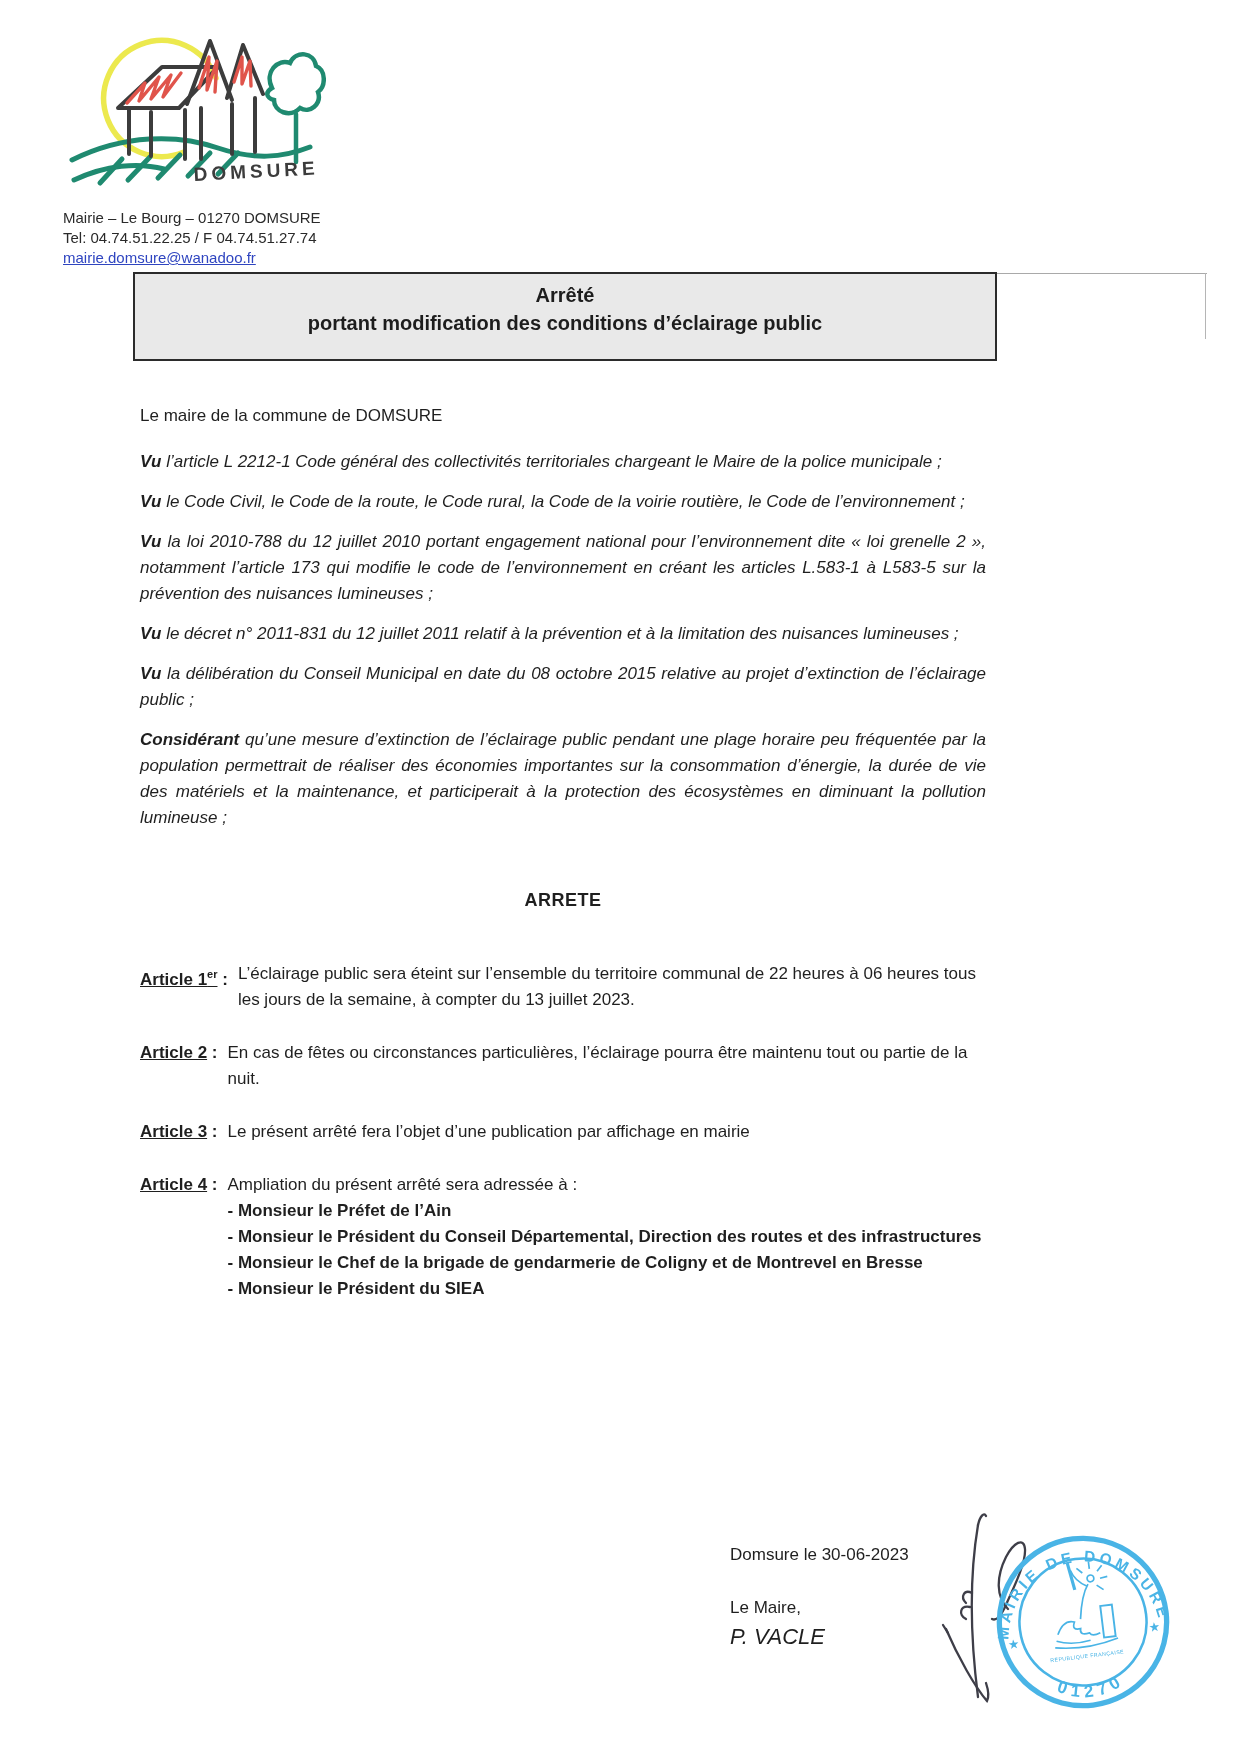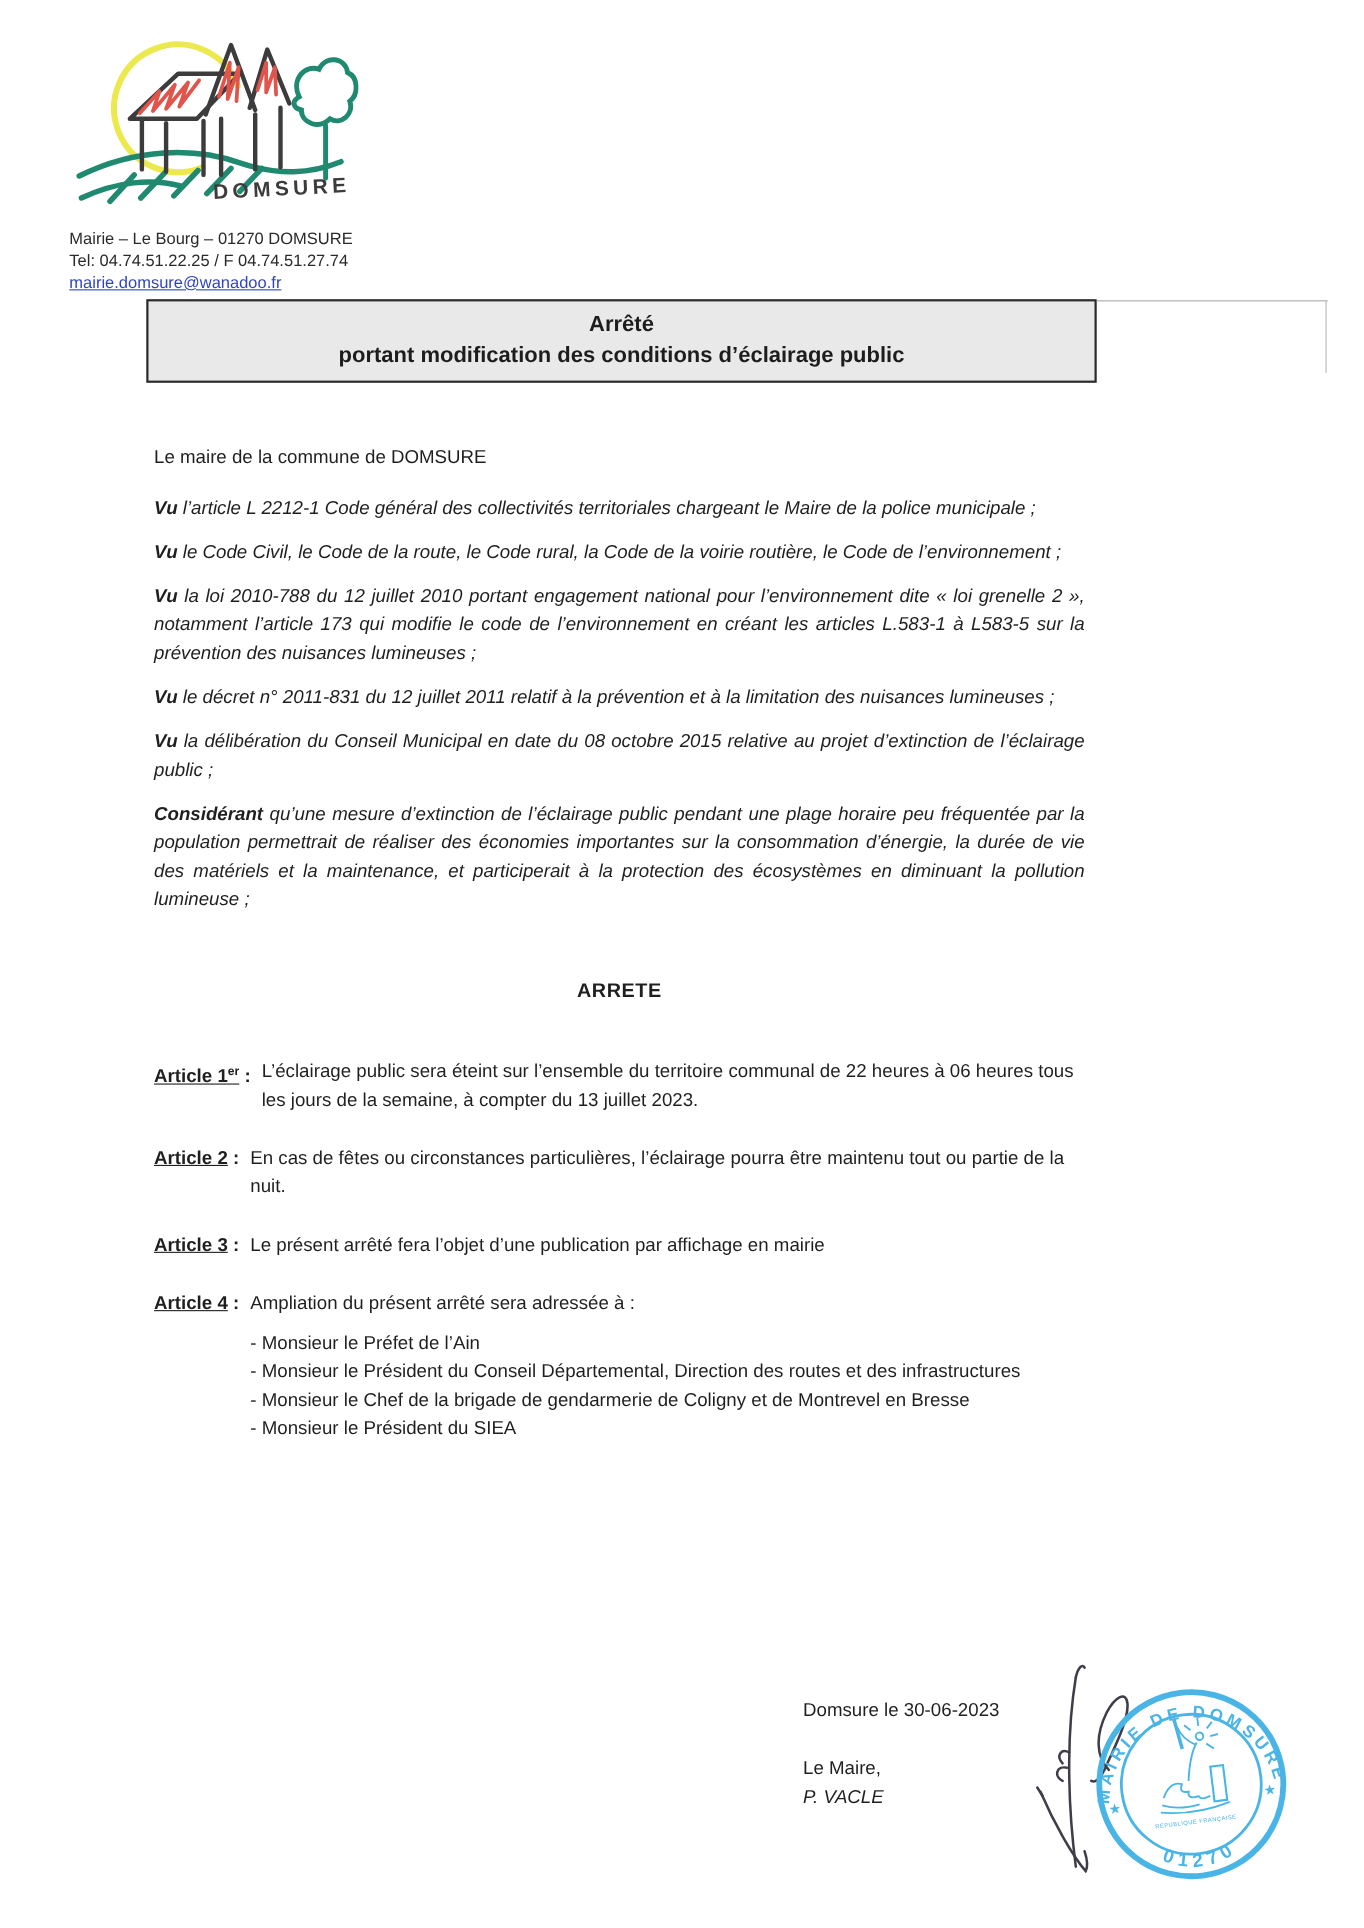--- a/index.html
+++ b/index.html
@@ -11,42 +11,42 @@
     font-family:"Liberation Sans", sans-serif; color:#1f1f1f;
   }
   
   .logo-wrap { position:absolute; left:66px; top:26px; width:260px; height:168px; }
   .address { position:absolute; left:63px; top:208px; font-size:15px; line-height:20px; color:#2a2a2a; }
   .address .email { color:#2f45c0; text-decoration:underline; cursor:pointer; }
   
   .title-box {
     position:absolute; left:133px; top:272px; width:864px;
     background:#e9e9e9; border:2px solid #2b2b2b;
-    text-align:center; padding:7px 10px 9px;
+    text-align:center; padding:7px 10px 22px;
   }
   .title-box .t1, .title-box .t2 { font-weight:bold; font-size:20px; line-height:28px; color:#1d1d1d; }
   .scan-line-h { position:absolute; left:997px; top:273px; width:210px; height:1px; background:#a9a9a9; }
   .scan-line-v { position:absolute; left:1205px; top:273px; width:1px; height:66px; background:#b5b5b5; }
   
   .doc-body { position:absolute; left:140px; top:358px; width:846px; font-size:17px; line-height:26px; }
   .salutation { font-weight:normal; margin-bottom:20px;margin-top:45px; }
   .recital { text-align:justify; margin-bottom:14px;font-style:italic; }
   .recital .lead { font-weight:bold; }
   .decree-heading { text-align:center; font-weight:bold; font-size:18px; letter-spacing:.5px; margin:56px 0 48px; }
   .art { display:flex; margin-bottom:27px; }
   .art-label { white-space:nowrap; font-weight:bold; margin-right:10px; }
   .art-label .lbl { text-decoration:underline; }
   .art-label sup { font-size:11px; }
   .art-text { flex:1; }
-  .art-items { margin-top:10px; }
+  .art-items { margin-top:0;font-weight:bold; }
   .art-item { padding-left:14px; text-indent:-14px; }
   
   .sig-date { position:absolute; left:730px; top:1545px; font-size:17px; }
   .sig-role { position:absolute; left:730px; top:1598px; font-size:17px; }
-  .sig-name { position:absolute; left:730px; top:1624px; font-size:17px; font-style:italic; }
+  .sig-name { position:absolute; left:730px; top:1624px; font-size:22px; font-style:italic; }
   .signature-svg { position:absolute; left:905px; top:1505px; width:200px; height:210px; }
   .stamp-svg { position:absolute; left:993px; top:1532px; width:180px; height:180px; }
 </style>
 </head>
 <body>
 
 <div class="page">
 
   <div class="logo-wrap">
     <svg viewBox="0 0 260 168" width="260" height="168">

